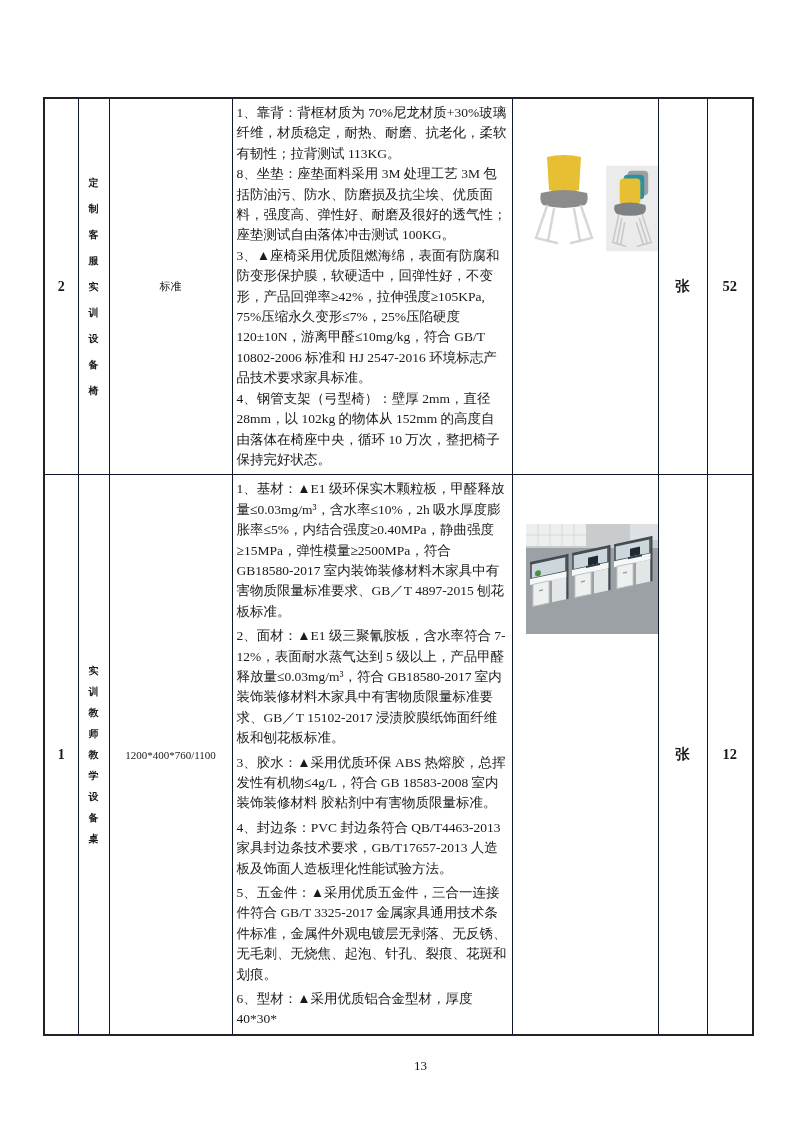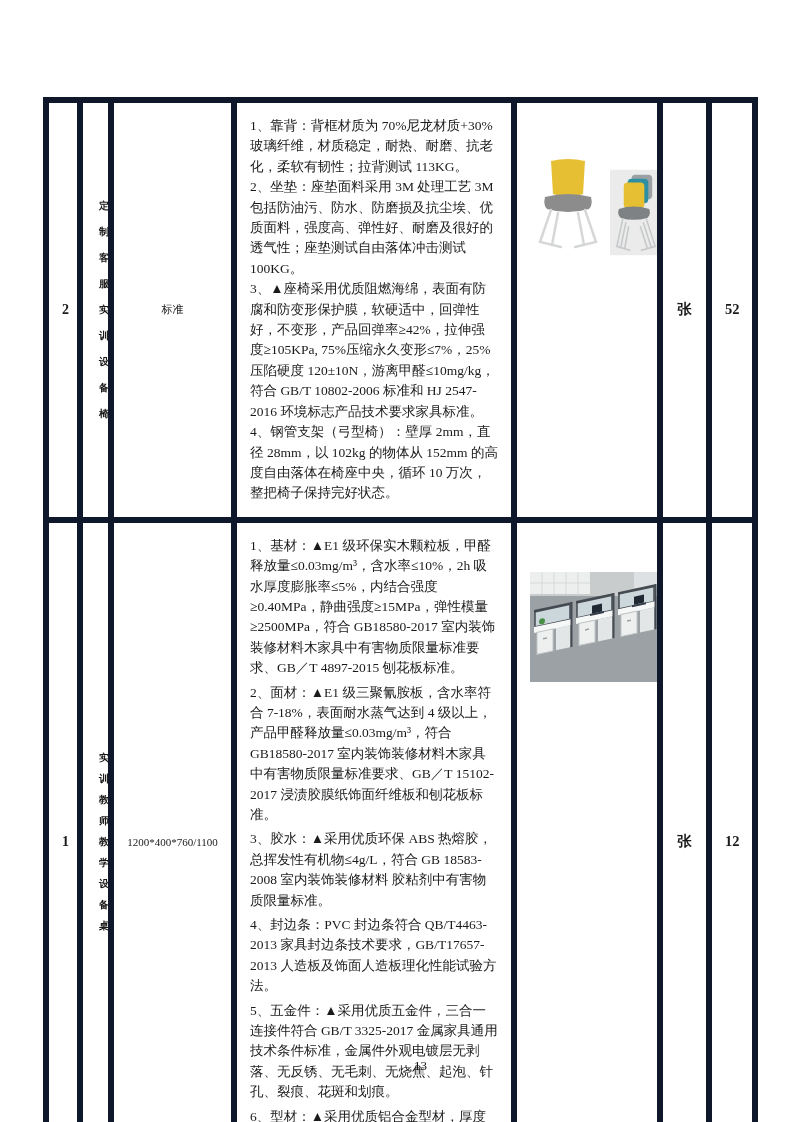--- a/index.html
+++ b/index.html
@@ -12,22 +12,22 @@
     color:#1a1a1a;
     overflow:hidden;
   }
   table.spec-table{
     position:absolute;left:43px;top:97px;
     width:709px;height:925px;
     border-collapse:collapse;
     table-layout:fixed;
   }
   table.spec-table td{
-    border:6px solid #0f172a;
-    padding:13px;
+    border:1px solid #0f172a;
+    padding:4px;
     vertical-align:middle;
     overflow:hidden;
   }
   table.spec-table{border:2px solid #222;}
   td.c-no{text-align:center;font-size:14px;font-weight:bold;}
   td.c-name{text-align:center;}
   .vname{
     width:16px;margin:0 auto;
     font-size:10px;font-weight:bold;
     word-break:break-all;text-align:center;
@@ -75,21 +75,21 @@
           <span>2</span>
         </td>
         <td class="c-name">
           <div class="vname loose">定制客服实训设备椅</div>
         </td>
         <td class="c-spec">
           <span>标准</span>
         </td>
         <td class="c-desc">
           <p>1、靠背：背框材质为 70%尼龙材质+30%玻璃纤维，材质稳定，耐热、耐磨、抗老化，柔软有韧性；拉背测试 113KG。</p>
-          <p>2、坐垫：座垫面料采用 3M 处理工艺 3M 包括防油污、防水、防磨损及抗尘埃、优质面料，强度高、弹性好、耐磨及很好的透气性；座垫测试自由落体冲击测试 100KG。</p>
+          <p>8、坐垫：座垫面料采用 3M 处理工艺 3M 包括防油污、防水、防磨损及抗尘埃、优质面料，强度高、弹性好、耐磨及很好的透气性；座垫测试自由落体冲击测试 100KG。</p>
           <p>3、▲座椅采用优质阻燃海绵，表面有防腐和防变形保护膜，软硬适中，回弹性好，不变形，产品回弹率≥42%，拉伸强度≥105KPa, 75%压缩永久变形≤7%，25%压陷硬度 120±10N，游离甲醛≤10mg/kg，符合 GB/T 10802-2006 标准和 HJ 2547-2016 环境标志产品技术要求家具标准。</p>
           <p>4、钢管支架（弓型椅）：壁厚 2mm，直径 28mm，以 102kg 的物体从 152mm 的高度自由落体在椅座中央，循环 10 万次，整把椅子保持完好状态。</p>
         </td>
         <td class="c-photo">
 
           <div class="photo" style="left:17px;top:53px;width:68px;height:95px;">
             <svg viewBox="0 0 68 95" xmlns="http://www.w3.org/2000/svg">
               <path d="M17,5 Q34,1 51,5 L49,38 Q34,43 19,38 Z" fill="#e6c032"></path>
               <path d="M11,41 Q34,35 57,41 Q59,49 55,53 Q34,59 13,53 Q9,49 11,41 Z" fill="#8c8c8c"></path>
               <g fill="none" stroke-width="2.4" stroke-linecap="round" stroke="#d5d7d7">
@@ -132,21 +132,21 @@
           <span>1</span>
         </td>
         <td class="c-name">
           <div class="vname tight">实训教师教学设备桌</div>
         </td>
         <td class="c-spec">
           <span>1200*400*760/1100</span>
         </td>
         <td class="c-desc">
           <p>1、基材：▲E1 级环保实木颗粒板，甲醛释放量≤0.03mg/m³，含水率≤10%，2h 吸水厚度膨胀率≤5%，内结合强度≥0.40MPa，静曲强度≥15MPa，弹性模量≥2500MPa，符合 GB18580-2017 室内装饰装修材料木家具中有害物质限量标准要求、GB／T 4897-2015 刨花板标准。</p>
-          <p>2、面材：▲E1 级三聚氰胺板，含水率符合 7-18%，表面耐水蒸气达到 4 级以上，产品甲醛释放量≤0.03mg/m³，符合 GB18580-2017 室内装饰装修材料木家具中有害物质限量标准要求、GB／T 15102-2017 浸渍胶膜纸饰面纤维板和刨花板标准。</p>
+          <p>2、面材：▲E1 级三聚氰胺板，含水率符合 7-12%，表面耐水蒸气达到 5 级以上，产品甲醛释放量≤0.03mg/m³，符合 GB18580-2017 室内装饰装修材料木家具中有害物质限量标准要求、GB／T 15102-2017 浸渍胶膜纸饰面纤维板和刨花板标准。</p>
           <p>3、胶水：▲采用优质环保 ABS 热熔胶，总挥发性有机物≤4g/L，符合 GB 18583-2008 室内装饰装修材料 胶粘剂中有害物质限量标准。</p>
           <p>4、封边条：PVC 封边条符合 QB/T4463-2013 家具封边条技术要求，GB/T17657-2013 人造板及饰面人造板理化性能试验方法。</p>
           <p>5、五金件：▲采用优质五金件，三合一连接件符合 GB/T 3325-2017 金属家具通用技术条件标准，金属件外观电镀层无剥落、无反锈、无毛刺、无烧焦、起泡、针孔、裂痕、花斑和划痕。</p>
           <p>6、型材：▲采用优质铝合金型材，厚度 40*30*</p>
         </td>
         <td class="c-photo">
 
           <div class="photo" style="left:13px;top:49px;width:134px;height:110px;">
             <svg viewBox="0 0 134 110" xmlns="http://www.w3.org/2000/svg">
               <rect x="0" y="0" width="134" height="110" fill="#9ba1a5"></rect>

